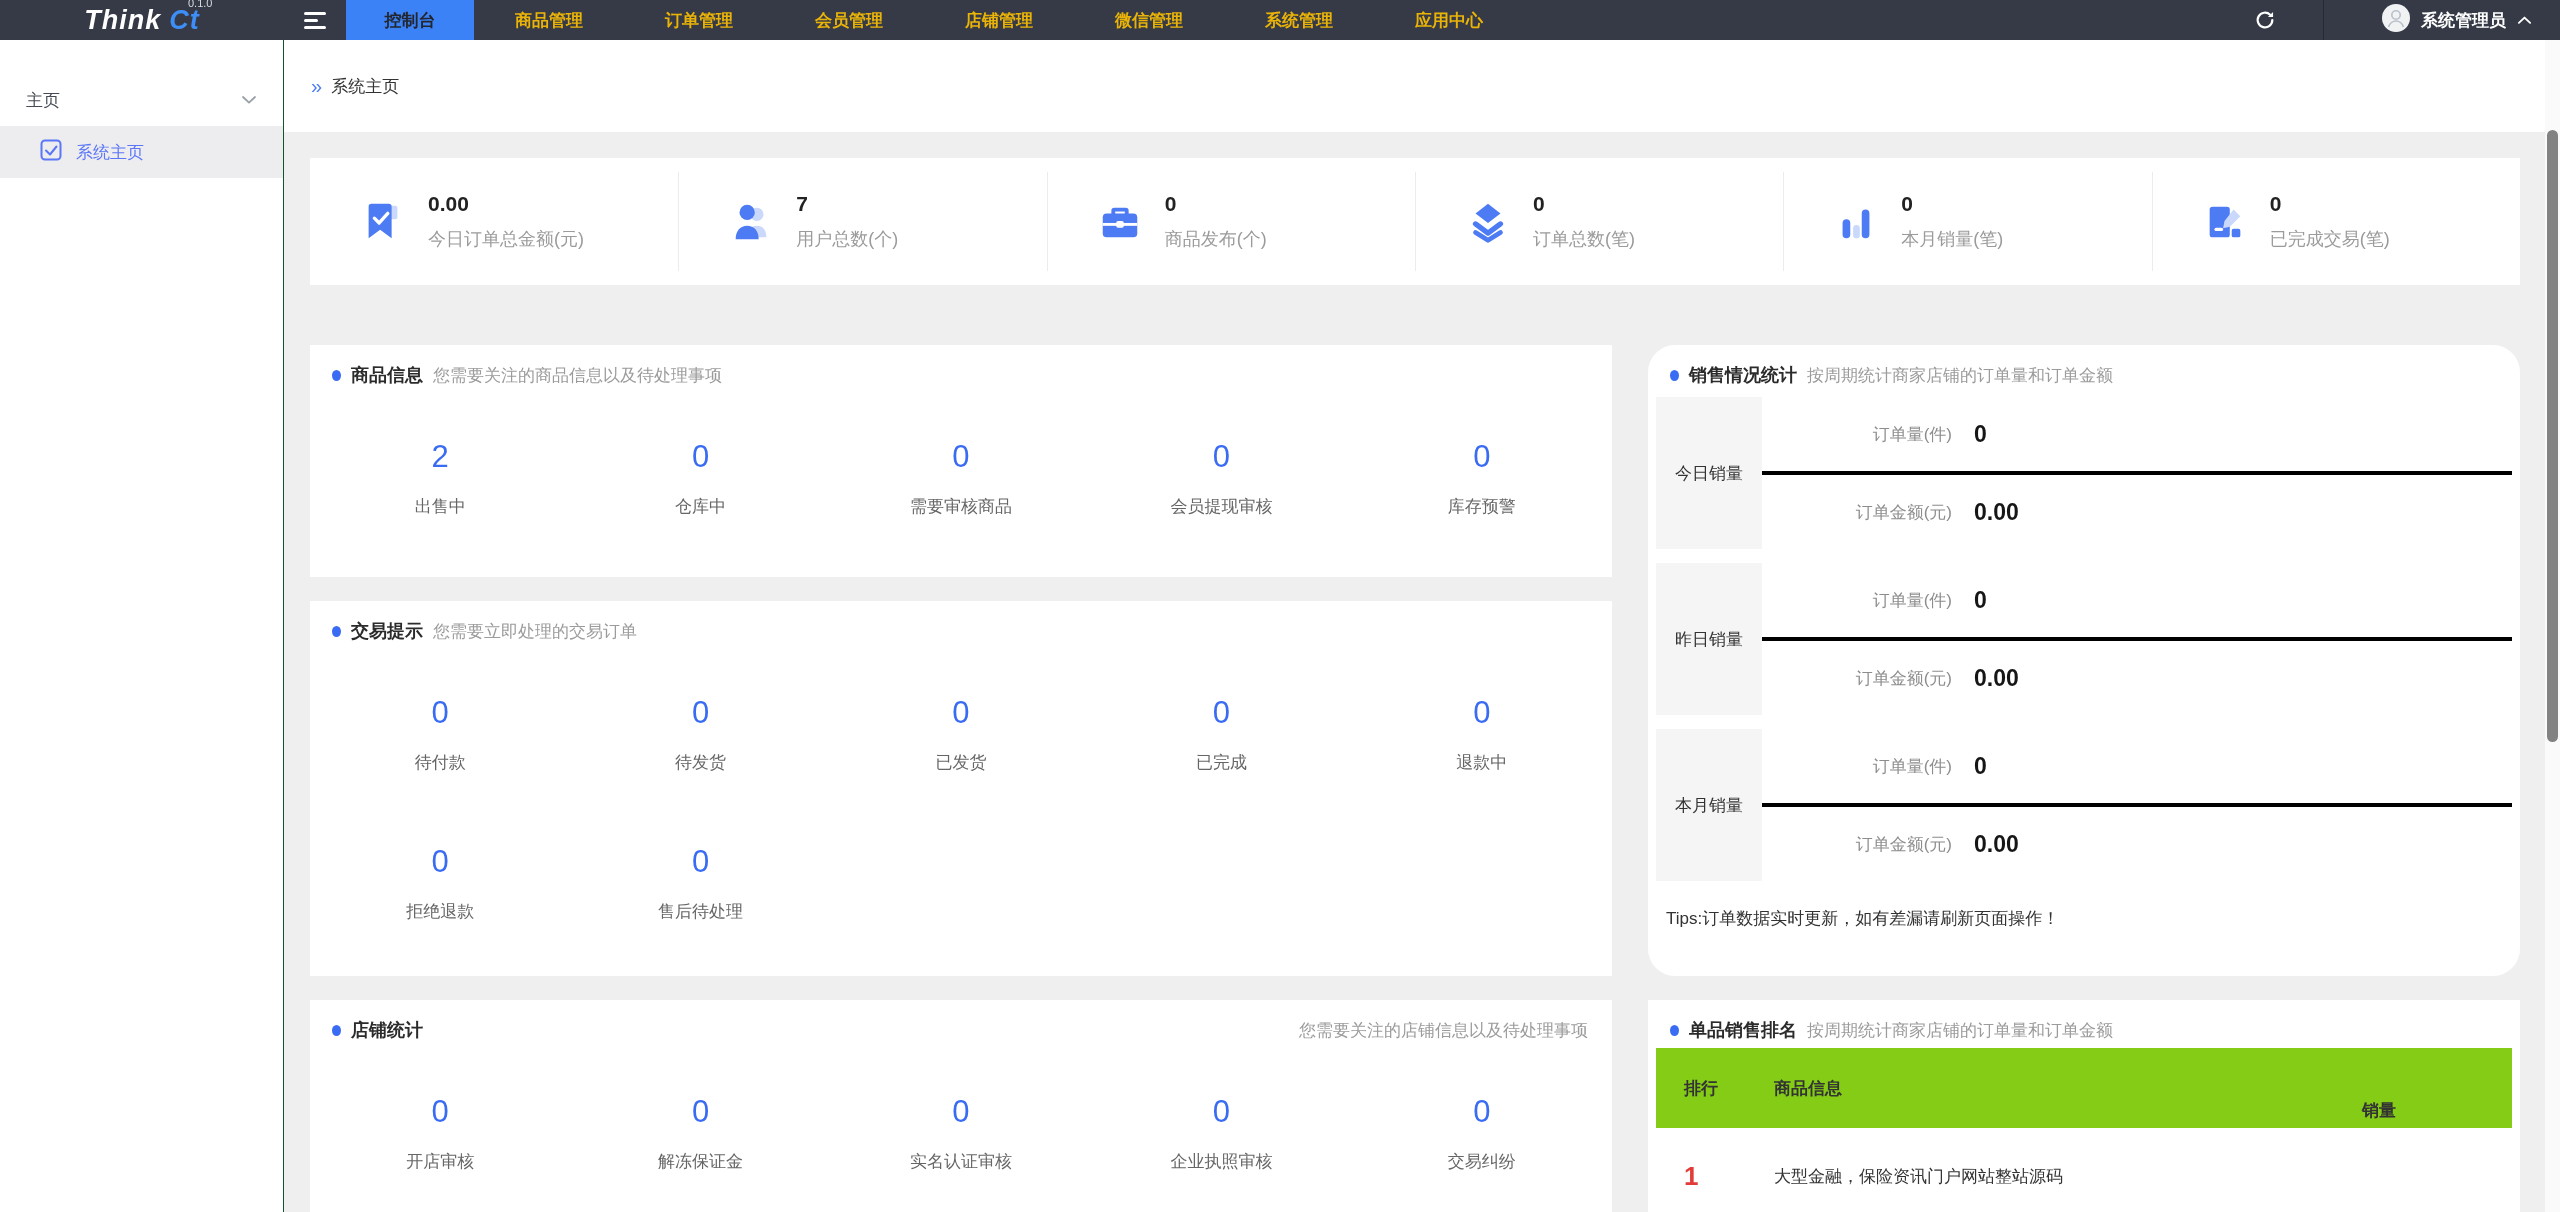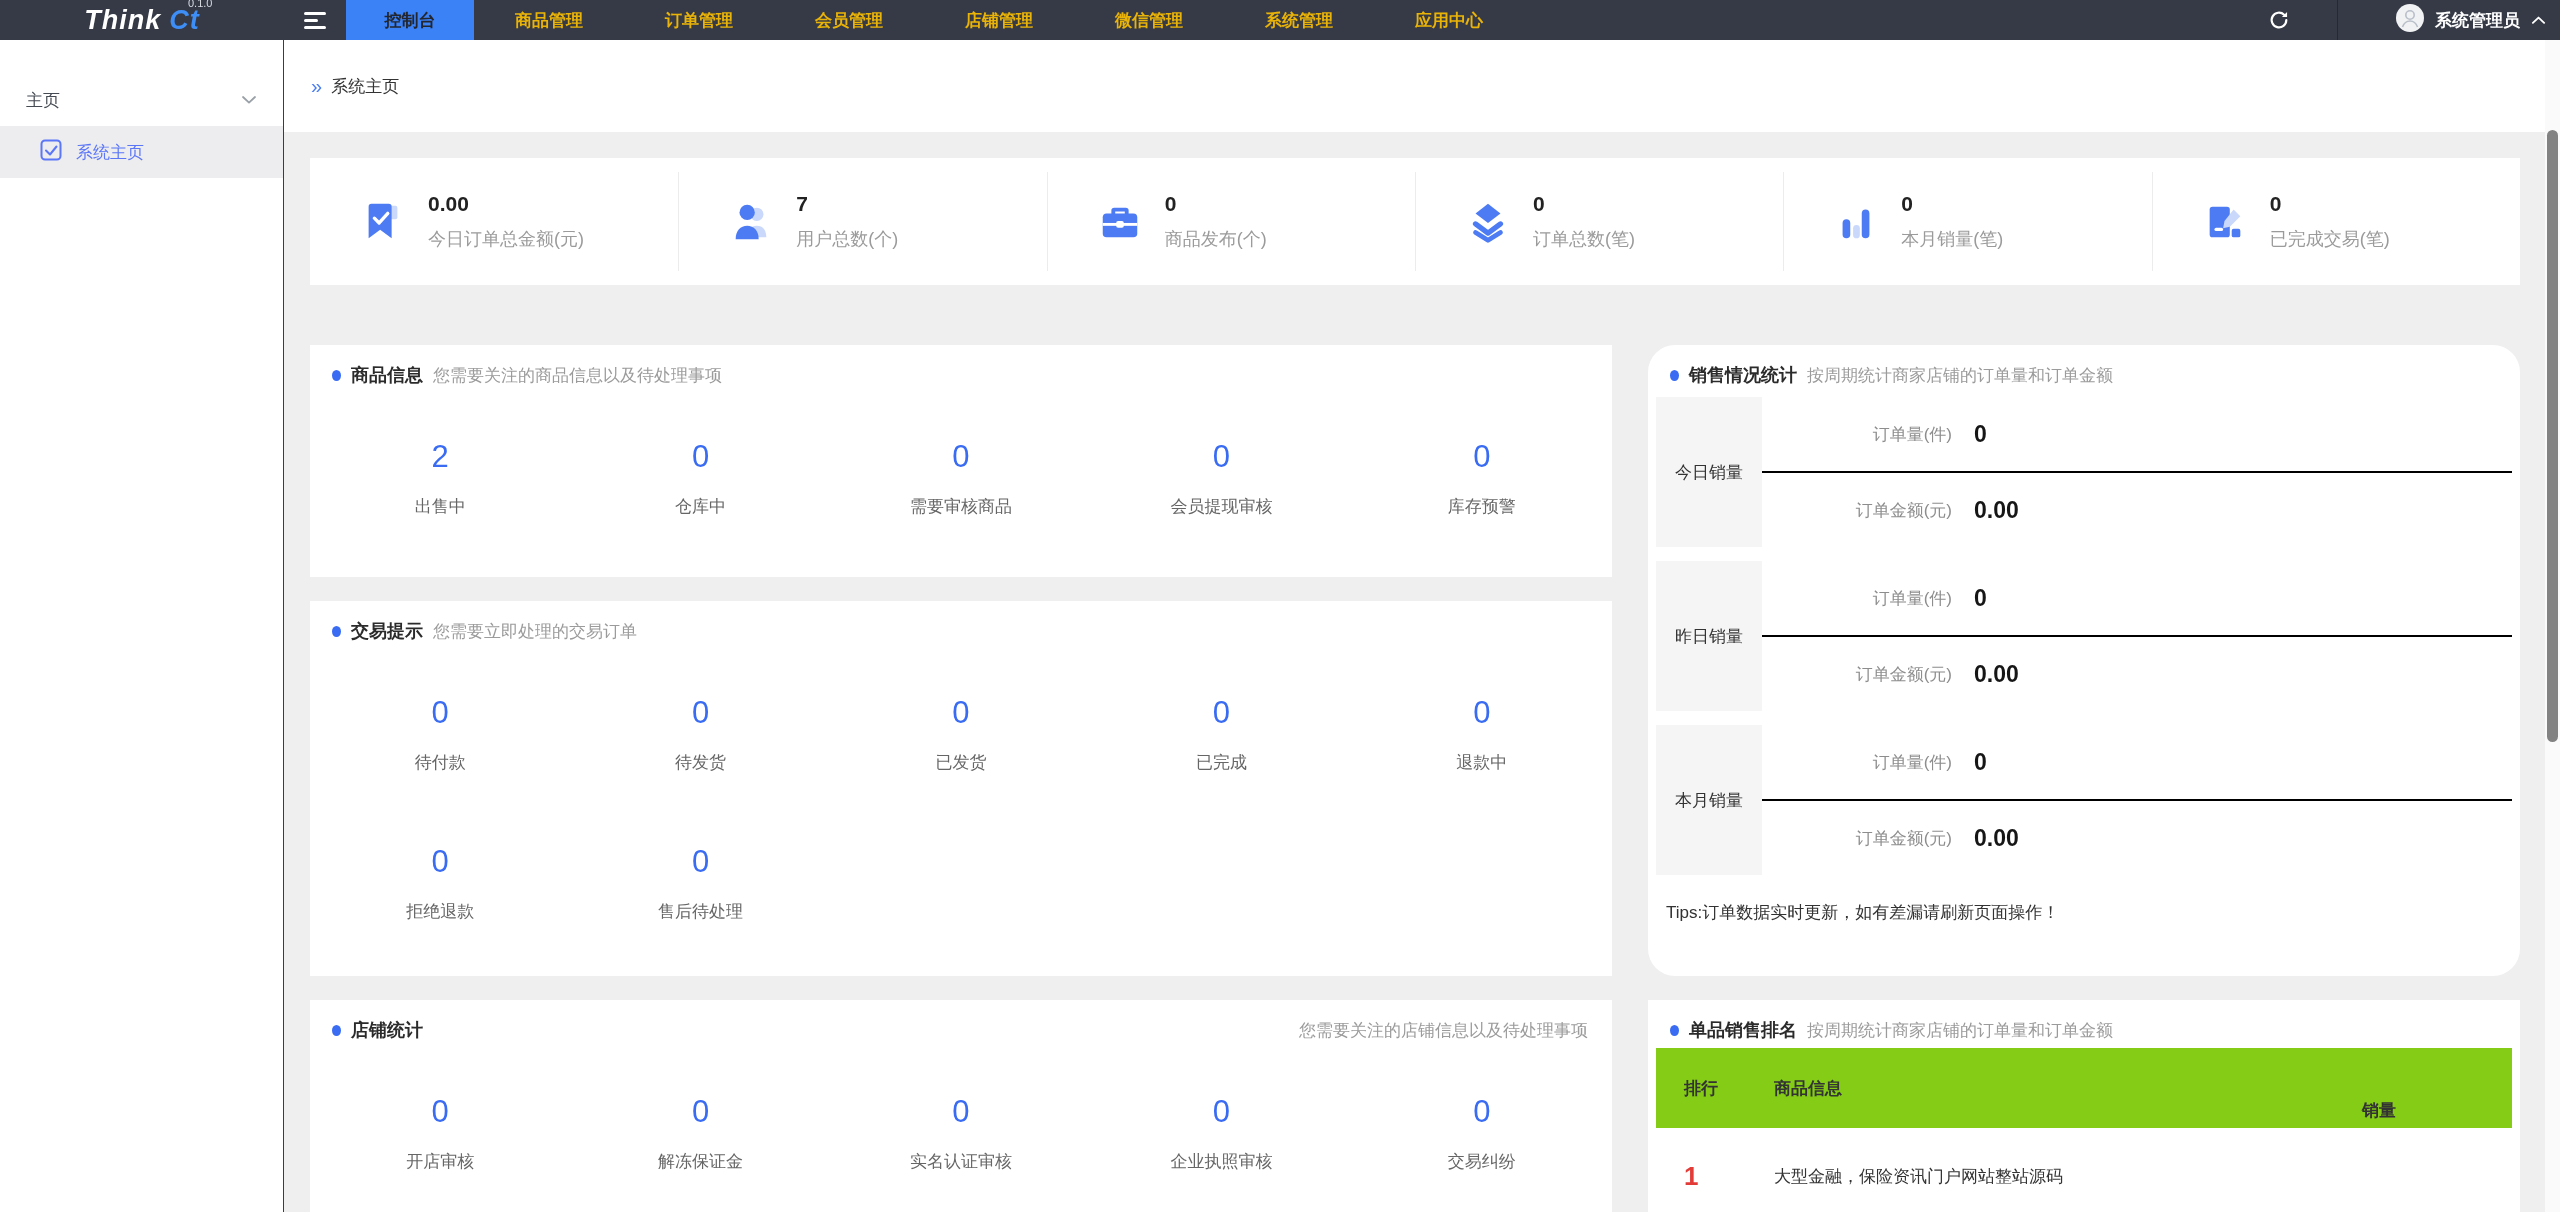--- a/index.html
+++ b/index.html
@@ -14,21 +14,21 @@
   .logo-think{font-style:italic;font-weight:bold;font-size:27px;color:#fff;letter-spacing:1px;}
   .logo-ct{font-style:italic;font-weight:bold;font-size:27px;color:#3e8ef7;margin-left:8px;letter-spacing:1px;}
   .hamburger{width:62px;display:flex;flex-direction:column;justify-content:center;align-items:center;gap:4px;cursor:pointer;}
   .hamburger span{display:block;height:3px;border-radius:2px;background:#fff;}
   .hb1,.hb3{width:22px;}
   .hb2{width:14px;margin-right:8px;}
   .nav-menu{display:flex;align-items:stretch;}
   .nav-item{min-width:134px;padding:0 8px;display:flex;align-items:center;justify-content:center;
             color:#eab308;font-size:17px;font-weight:bold;cursor:pointer;}
   .nav-item.active{background:#3b82f6;color:#23262e;min-width:112px;}
-  .nav-right{margin-left:auto;display:flex;align-items:center;padding-right:14px;gap:26px;}
+  .nav-right{margin-left:auto;display:flex;align-items:center;padding-right:28px;gap:26px;}
   .refresh-btn{width:64px;display:flex;align-items:center;justify-content:center;cursor:pointer;height:100%;}
   .nav-divider{width:1px;height:40px;background:rgba(0,0,0,0.28);}
   .user-box{display:flex;align-items:center;gap:11px;padding-left:32px;cursor:pointer;}
   .user-name{color:#fff;font-size:17px;font-weight:bold;}
 
   
   .sidebar{position:absolute;top:40px;left:0;width:283px;bottom:0;background:#fff;border-right:3px solid #14532d;}
   .side-group{margin-top:34px;height:52px;display:flex;align-items:center;padding:0 26px;color:#454a52;font-size:17px;cursor:pointer;}
   .side-group .chev{margin-left:auto;}
   .side-item{height:52px;display:flex;align-items:center;gap:14px;padding-left:40px;font-size:17px;cursor:pointer;color:#454a52;}
@@ -66,21 +66,21 @@
   .num-value{font-size:31px;color:#3a6cf3;}
   .num-label{font-size:17px;color:#666;margin-top:20px;}
 
   
   .sales-table{margin:10px 8px 0 8px;}
   .sales-group{display:flex;margin-bottom:14px;}
   .sales-side{width:106px;background:#f5f5f6;display:flex;align-items:center;justify-content:center;
               font-size:17px;color:#333;flex:none;}
   .sales-rows{flex:1;}
   .sales-row{height:74px;display:flex;align-items:center;}
-  .sales-row.first{border-bottom:2px solid #000000;}
+  .sales-row.first{border-bottom:4px solid #000000;}
   .sales-label{width:190px;text-align:right;color:#8d8d8d;font-size:17px;flex:none;}
   .sales-value{margin-left:22px;font-size:23px;font-weight:bold;color:#161616;}
   .sales-tips{margin-top:26px;padding-left:10px;font-size:17px;color:#333;}
 
   
   .rank-table{margin:6px 8px 0 8px;}
   .rank-head{display:flex;align-items:center;height:80px;background:#84cc16;font-size:17px;font-weight:bold;color:#333;}
   .rank-row{display:flex;align-items:center;height:96px;border-bottom:1px solid #efefef;}
   .col-rank{width:90px;padding-left:28px;box-sizing:content-box;flex:none;}
   .col-info{flex:1;}

